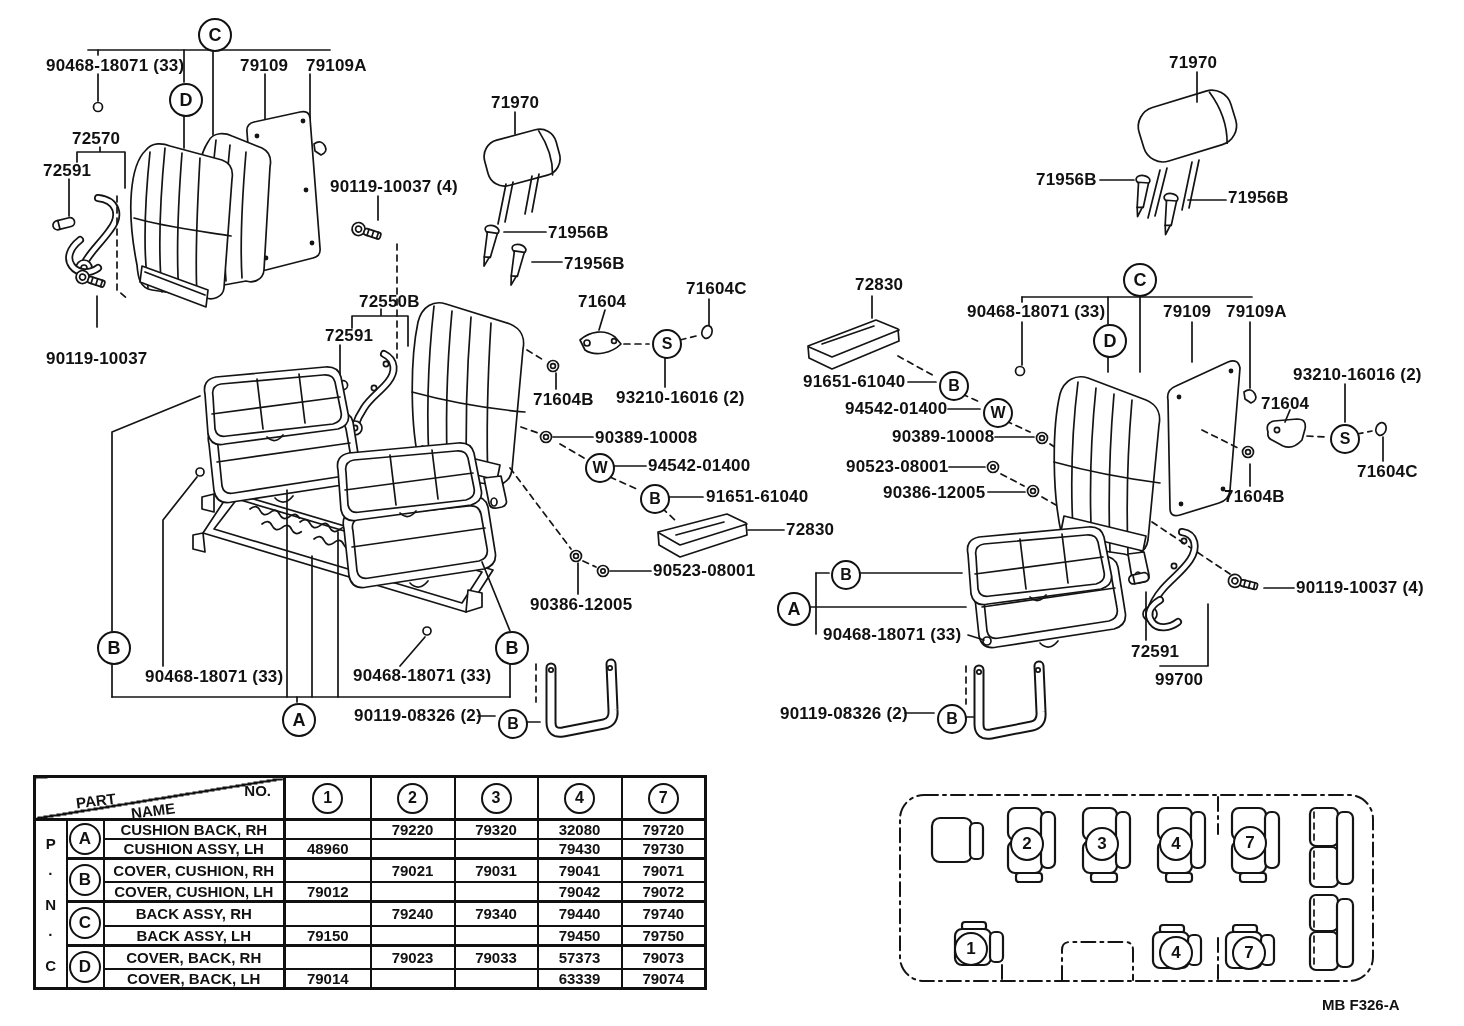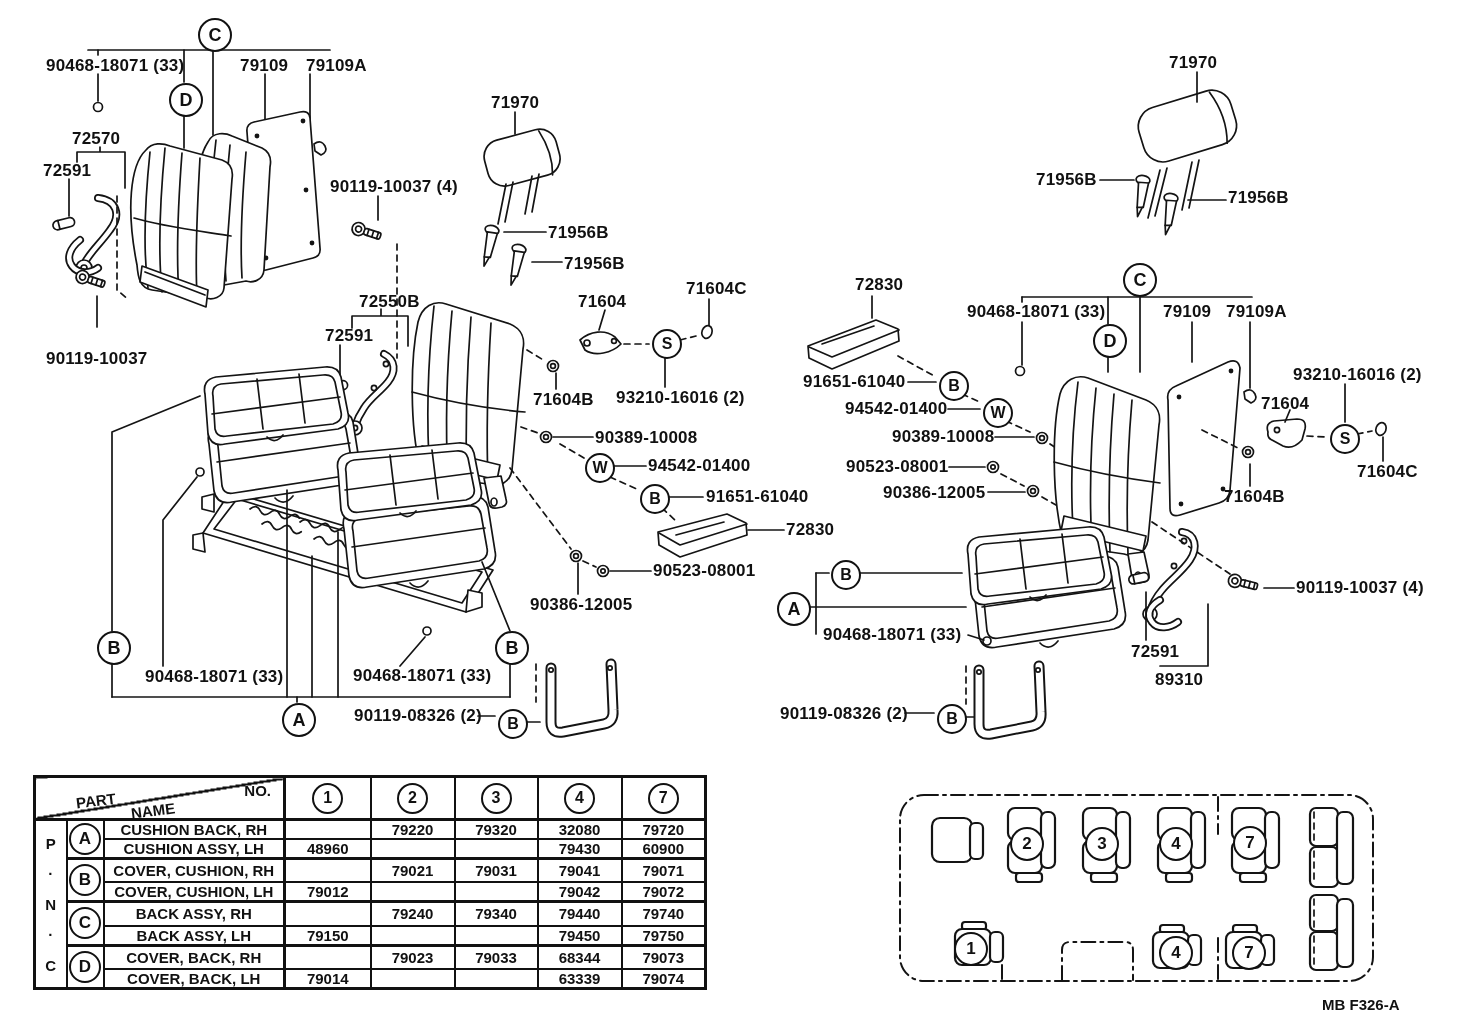--- a/index.html
+++ b/index.html
@@ -487,21 +487,21 @@
 <div class="lbl" style="left:892px;top:428px">90389-10008</div>
 <div class="lbl" style="left:846px;top:458px">90523-08001</div>
 <div class="lbl" style="left:883px;top:484px">90386-12005</div>
 <div class="lbl" style="left:1293px;top:366px">93210-16016 (2)</div>
 <div class="lbl" style="left:1261px;top:395px">71604</div>
 <div class="lbl" style="left:1357px;top:463px">71604C</div>
 <div class="lbl" style="left:1224px;top:488px">71604B</div>
 <div class="lbl" style="left:823px;top:626px">90468-18071 (33)</div>
 <div class="lbl" style="left:1296px;top:579px">90119-10037 (4)</div>
 <div class="lbl" style="left:1131px;top:643px">72591</div>
-<div class="lbl" style="left:1155px;top:671px">89310</div>
+<div class="lbl" style="left:1155px;top:671px">99700</div>
 <div class="lbl" style="left:780px;top:705px">90119-08326 (2)</div>
 
 <div class="mk" style="left:1123px;top:263px">C</div>
 <div class="mk" style="left:1093px;top:324px">D</div>
 <div class="mk sm" style="left:939px;top:371px">B</div>
 <div class="mk sm" style="left:983px;top:398px">W</div>
 <div class="mk sm" style="left:1330px;top:424px">S</div>
 <div class="mk sm" style="left:831px;top:560px">B</div>
 <div class="mk" style="left:777px;top:592px">A</div>
 <div class="mk sm" style="left:937px;top:704px">B</div>
@@ -559,21 +559,21 @@
     <td>79320</td>
     <td>32080</td>
     <td>79720</td>
   </tr>
   <tr>
     <td class="namecol">CUSHION ASSY, LH</td>
     <td>48960</td>
     <td></td>
     <td></td>
     <td>79430</td>
-    <td>60900</td>
+    <td>79730</td>
   </tr>
   <tr class="gs">
     <td rowspan="2">
             <div class="clet">B</div>
           </td>
     <td class="namecol">COVER, CUSHION, RH</td>
     <td></td>
     <td>79021</td>
     <td>79031</td>
     <td>79041</td>
@@ -607,21 +607,21 @@
     <td>79750</td>
   </tr>
   <tr class="gs">
     <td rowspan="2">
             <div class="clet">D</div>
           </td>
     <td class="namecol">COVER, BACK, RH</td>
     <td></td>
     <td>79023</td>
     <td>79033</td>
-    <td>68344</td>
+    <td>57373</td>
     <td>79073</td>
   </tr>
   <tr>
     <td class="namecol">COVER, BACK, LH</td>
     <td>79014</td>
     <td></td>
     <td></td>
     <td>63339</td>
     <td>79074</td>
   </tr>

